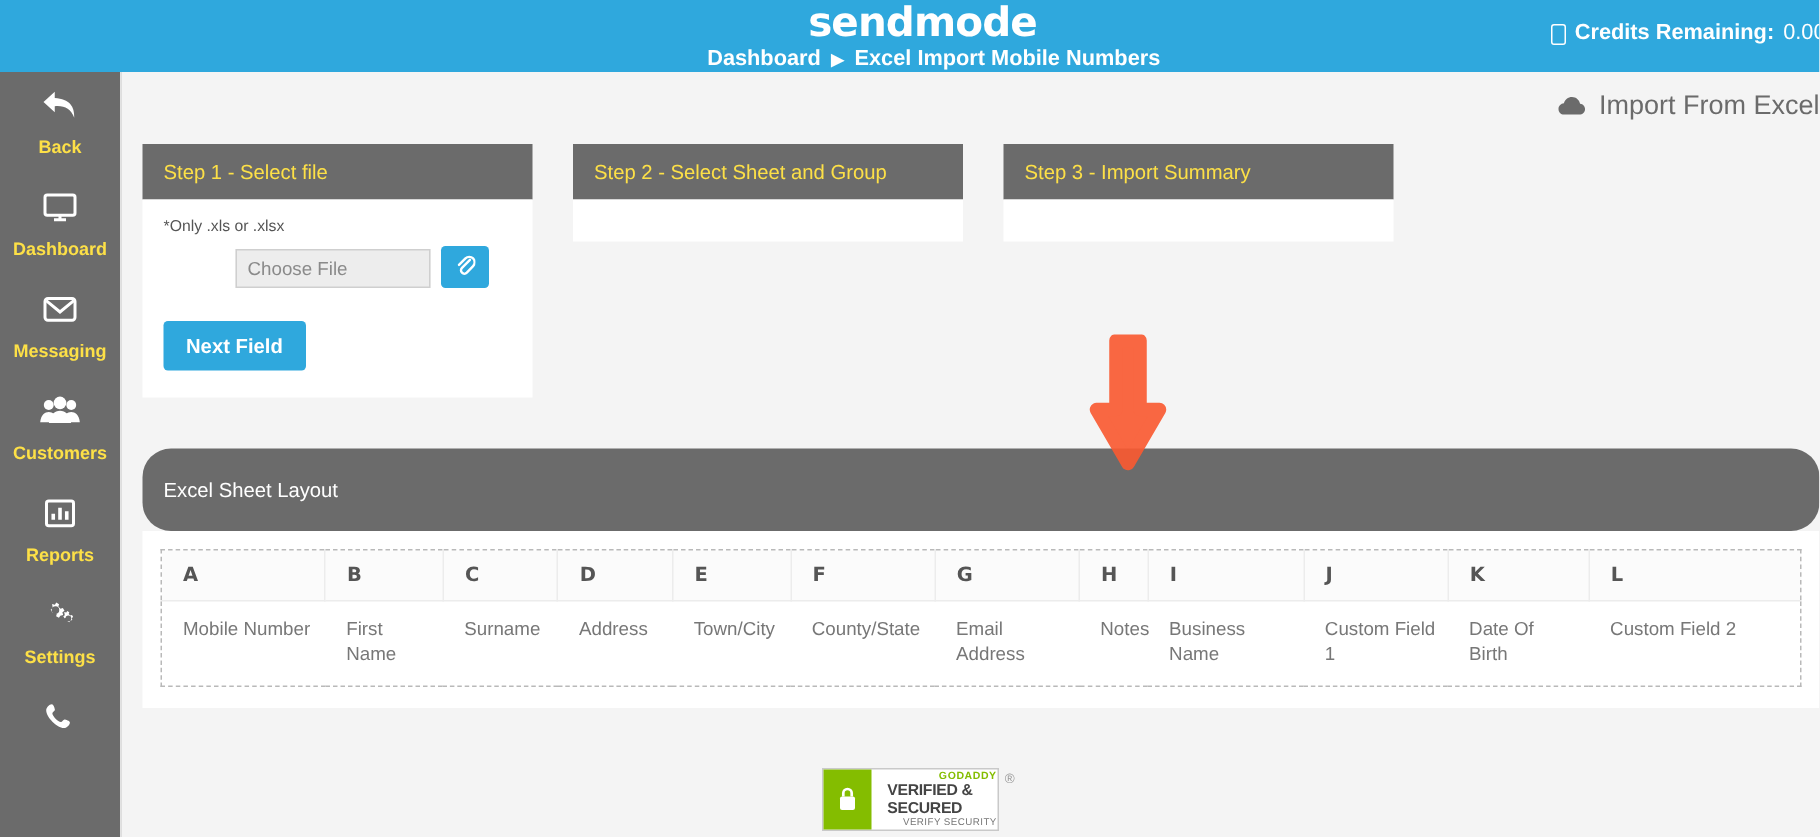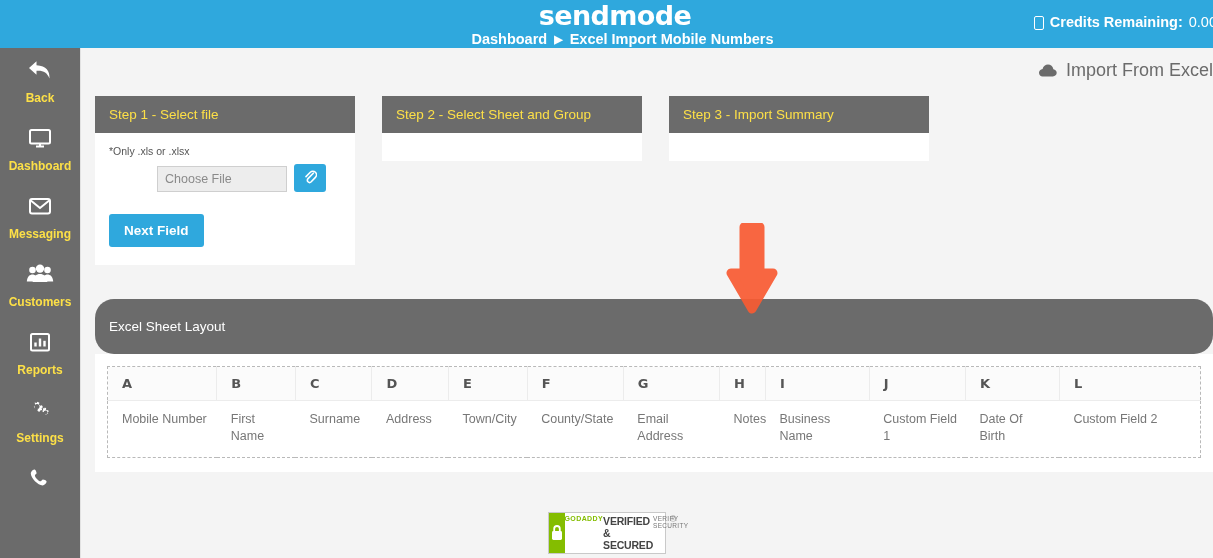--- a/index.html
+++ b/index.html
@@ -293,24 +293,25 @@
   .gd-lock {
     width: 32px;
     background: #84bd00;
     display: flex;
     align-items: center;
     justify-content: center;
   }
   .gd-text {
     flex: 1;
     display: flex;
-    flex-direction: row;
-    align-items: flex-start;
+    flex-direction: column;
+    align-items: flex-end;
     justify-content: center;
     padding: 2px 0;
+    margin-left: 11px;
   }
   .gd-l1 { font-size: 7px; color: #84bd00; font-weight: bold; letter-spacing: 0.4px; }
   .gd-l2 { font-size: 10.5px; color: #444; font-weight: bold; letter-spacing: -0.2px; }
   .gd-l3 { font-size: 6.5px; color: #777; letter-spacing: 0.3px; }
   .gd-reg {
     position: absolute;
     right: -12px; top: 1px;
     font-size: 9px; color: #999;
   }
 </style>

